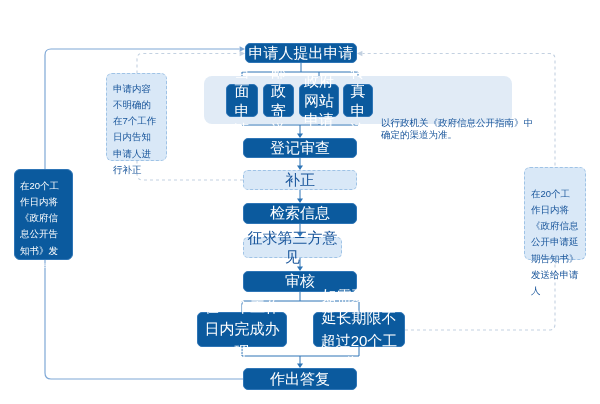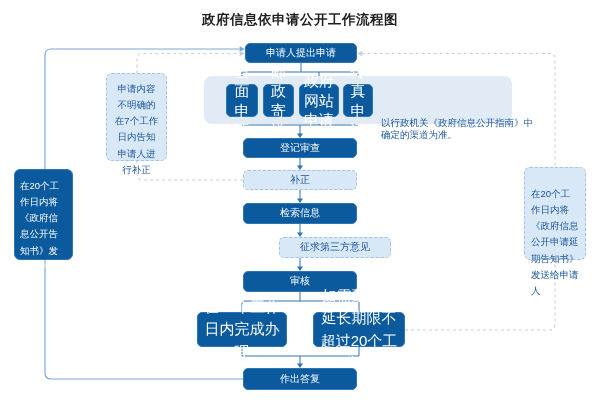--- a/index.html
+++ b/index.html
@@ -6,21 +6,21 @@
   body{font-family:"Liberation Sans","DejaVu Sans",sans-serif;}
   #stage{position:relative;width:600px;height:404px;background:#ffffff;overflow:hidden;}
   #connectors{position:absolute;left:0;top:0;z-index:0;}
   .title{position:absolute;left:0;top:11px;width:600px;text-align:center;
          font-size:13.5px;font-weight:bold;color:#1f1f1f;letter-spacing:.5px;z-index:2;}
   .box{position:absolute;z-index:2;box-sizing:border-box;display:flex;align-items:center;
        justify-content:center;text-align:center;border-radius:5px;line-height:1.25;}
   .dark{background:#0b5a9e;border:1px solid #2e75b6;color:#ffffff;}
   .light{background:#d9e8f7;border:1px dashed #9fc3e6;color:#17549a;}
   .panel{position:absolute;z-index:1;background:#e1ebf6;border-radius:8px;}
-  .step{font-size:10px;}
+  .step{font-size:15px;}
   .method{font-size:15px;line-height:1.3;padding:2px;}
   .branch{font-size:15px;line-height:1.5;padding:2px;}
   .sidebox{align-items:flex-start;justify-content:flex-start;text-align:left;
            font-size:9.5px;line-height:1.7;border-radius:6px;}
   .notetext{font-size:9.5px;line-height:1.7;}
   .caption{position:absolute;z-index:2;color:#17549a;font-size:9.5px;line-height:1.25;
            text-align:left;}
 </style>
 </head>
 <body>
@@ -53,41 +53,40 @@
       <polygon points="355,79.5 361,79.5 358,84"></polygon>
       <polygon points="297,133.5 303,133.5 300,138"></polygon>
       <polygon points="297,165.5 303,165.5 300,170"></polygon>
       <polygon points="297,198.5 303,198.5 300,203"></polygon>
       <polygon points="297,232.5 303,232.5 300,237"></polygon>
       <polygon points="297,266.5 303,266.5 300,271"></polygon>
       <polygon points="297,363.5 303,363.5 300,368"></polygon>
     </g>
   </svg>
 
-  <div class="title">政府信息依申请公开工作流程图</div>
 
   <div class="box dark step" style="left:245px;top:43px;width:112px;height:20px;">申请人提出申请</div>
 
   <div class="panel" style="left:204px;top:76px;width:308px;height:48px;"></div>
   <div class="box dark method" style="left:226px;top:84px;width:32px;height:33px;">当面申请</div>
   <div class="box dark method" style="left:263px;top:84px;width:31px;height:33px;">邮政寄送</div>
   <div class="box dark method" style="left:299px;top:84px;width:40px;height:33px;text-align:center;">政府网站申请</div>
   <div class="box dark method" style="left:343px;top:84px;width:30px;height:33px;">传真申请</div>
   <div class="caption" style="left:381px;top:85px;width:152px;margin-top:32px;">以行政机关《政府信息公开指南》中确定的渠道为准。</div>
 
   <div class="box dark step" style="left:243px;top:138px;width:114px;height:20px;">登记审查</div>
   <div class="box dark step" style="left:243px;top:203px;width:114px;height:21px;">检索信息</div>
   <div class="box light step" style="left:243px;top:170px;width:114px;height:20px;">补正</div>
-  <div class="box light step" style="left:243px;top:237px;width:112px;height:21px;margin-left:36px;">征求第三方意见</div>
+  <div class="box light step" style="left:243px;top:237px;width:99px;height:21px;">征求第三方意见</div>
   <div class="box dark step" style="left:243px;top:271px;width:114px;height:21px;">审核</div>
 
   <div class="box dark branch" style="left:197px;top:312px;width:90px;height:35px;">在20个工作日内完成办理</div>
   <div class="box dark branch" style="left:313px;top:312px;width:92px;height:35px;">如需延期，延长期限不超过20个工作日</div>
 
   <div class="box dark step" style="left:243px;top:368px;width:114px;height:22px;">作出答复</div>
 
-  <div class="box light sidebox notetext" style="left:106px;top:73px;width:61px;height:88px;padding:7px 6px;text-align:center;">申请内容不明确的在7个工作日内告知申请人进行补正</div>
+  <div class="box light sidebox notetext" style="left:106px;top:73px;width:61px;height:88px;padding:7px 6px;">申请内容不明确的在7个工作日内告知申请人进行补正</div>
 
   <div class="box dark sidebox notetext" style="left:14px;top:169px;width:59px;height:91px;padding:8px 5px;">在20个工作日内将《政府信息公开告知书》发送给申请人</div>
 
   <div class="box light sidebox notetext" style="left:524px;top:167px;width:62px;height:93px;padding:18px 6px;">在20个工作日内将《政府信息公开申请延期告知书》 发送给申请人</div>
 
 </div>
 
 </body></html>

